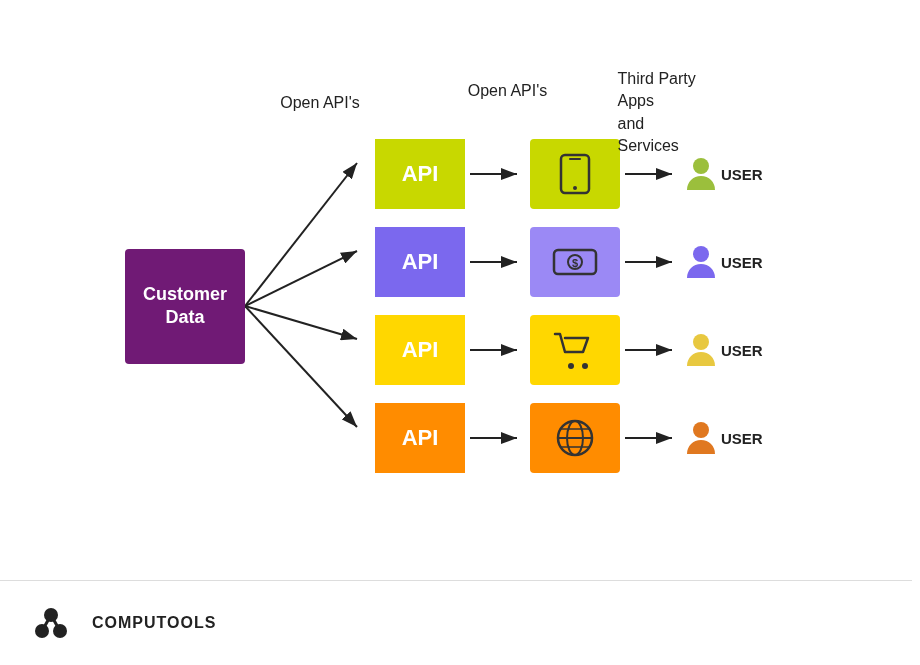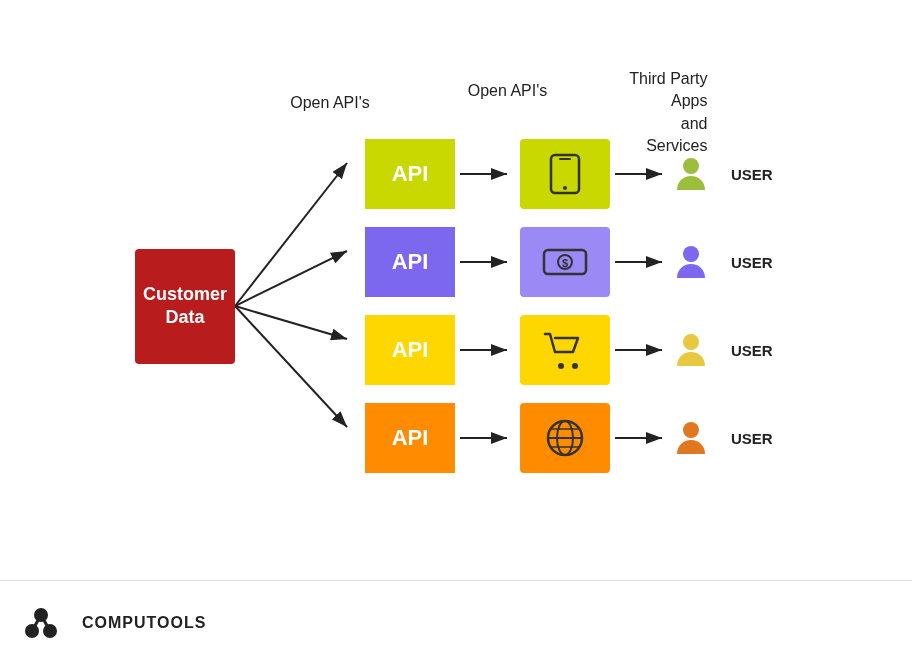--- a/index.html
+++ b/index.html
@@ -16,23 +16,23 @@
       width: 100%;
       height: 580px;
       display: flex;
       align-items: center;
       justify-content: center;
       position: relative;
     }
 
     
     .customer-data-box {
-      width: 100px;
+      width: 120px;
       height: 115px;
-      background: #b91c1c;
+      background: #701a75;
       display: flex;
       align-items: center;
       justify-content: center;
       border-radius: 4px;
       flex-shrink: 0;
     }
 
     .customer-data-label {
       color: white;
       font-size: 18px;
@@ -85,41 +85,41 @@
     .row {
       display: flex;
       align-items: center;
       gap: 0;
     }
 
     
     .user-area {
       display: flex;
       align-items: center;
-      gap: 24px;
+      gap: 4px;
       width: 110px;
     }
 
     .user-label {
       font-size: 15px;
       font-weight: bold;
       color: #222;
     }
 
     
     .footer {
       position: absolute;
       bottom: 0;
       left: 0;
       right: 8px;
       height: 85px;
       border-top: 1px solid #ddd;
       display: flex;
       align-items: center;
-      padding: 0 20px;
+      padding: 0 30px;
       gap: 14px;
     }
 
     .footer-logo {
       display: flex;
       align-items: center;
       gap: 14px;
     }
 
     .footer-brand {
@@ -348,21 +348,21 @@
 
     <div style="width:90px; text-align:center; font-size:16px; color:#222; font-weight:normal; line-height:1.3; white-space:pre-line;"></div>
   </div>
 </div>
 
 <div style="position:absolute; top:68px; left:0; right:0; display:flex; justify-content:center; pointer-events:none;">
   <div style="display:flex;">
     <div style="width:250px;"></div>
     <div style="width:90px;"></div>
     <div style="width:65px;"></div>
-    <div style="width:90px; text-align:right; font-size:16px; color:#222; font-weight:normal; line-height:1.4;">Third Party Apps<br>and Services</div>
+    <div style="width:90px; text-align:left; font-size:16px; color:#222; font-weight:normal; line-height:1.4;">Third Party Apps<br>and Services</div>
   </div>
 </div>
 
 <div class="footer">
   <div class="footer-logo">
 
     <svg width="48" height="40" viewBox="0 0 48 40" fill="none" xmlns="http://www.w3.org/2000/svg">
 
       <circle cx="12" cy="28" r="7" fill="#222"></circle>
       <circle cx="30" cy="28" r="7" fill="#222"></circle>

